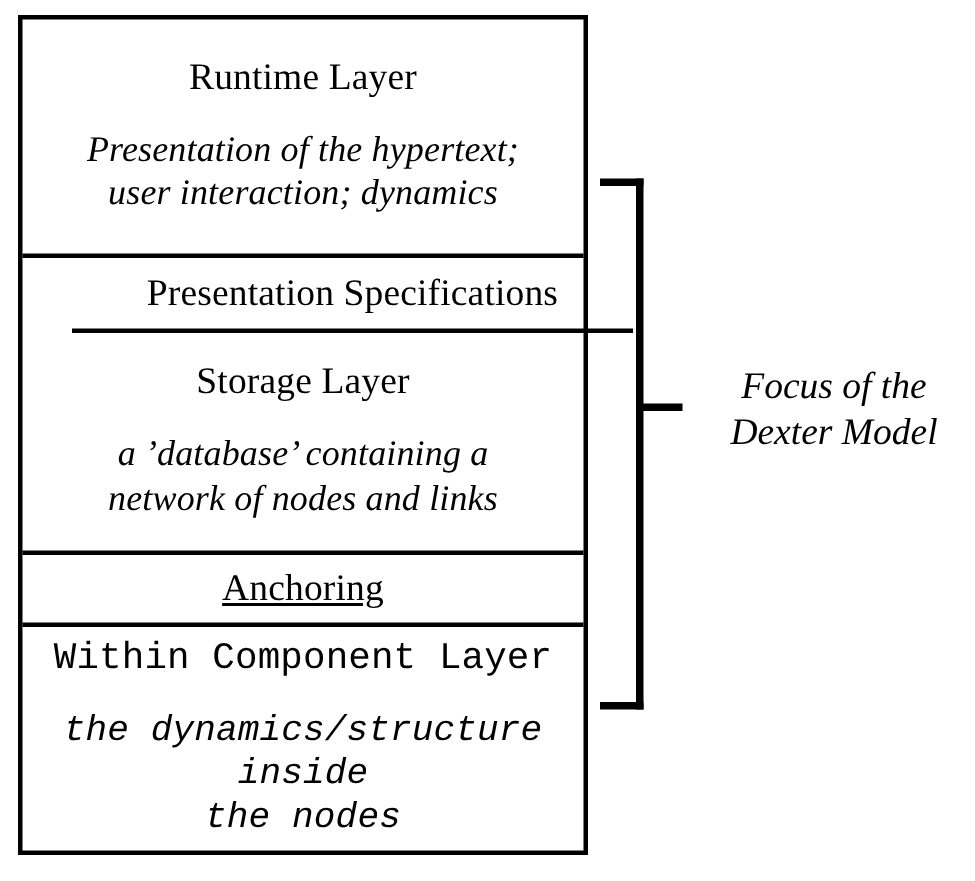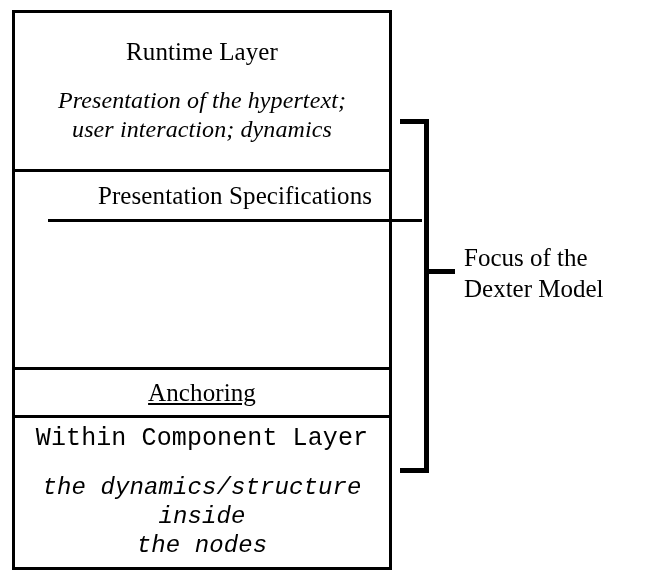--- a/index.html
+++ b/index.html
@@ -102,22 +102,23 @@
   }
 
   
   .focus-caption {
     position: absolute;
     left: 464px;
     top: 243px;
     width: 184px;
     font-size: 25px;
     line-height: 1.22;
-    text-align: left;
+    text-align: center;
     white-space: nowrap;
+    font-style: italic;
   }
 </style>
 </head>
 <body>
 
 <div id="canvas">
 
   <div class="stack-box">
 
     <div class="layer sep-bottom" id="row-runtime">
@@ -127,21 +128,26 @@
         <div>Presentation of the hypertext;</div>
         <div>user interaction; dynamics</div>
       </div>
     </div>
 
     <div class="layer sep-bottom" id="row-presspec">
       <div class="layer-title">Presentation Specifications</div>
     </div>
 
     <div class="layer sep-bottom" id="row-storage">
+      <div class="layer-title">Storage Layer</div>
       <div class="gap-md"></div>
+      <div class="layer-desc">
+        <div>a ’database’ containing a</div>
+        <div>network of nodes and links</div>
+      </div>
     </div>
 
     <div class="layer sep-bottom" id="row-anchoring">
       <div class="layer-title">Anchoring</div>
     </div>
 
     <div class="layer" id="row-withincomp">
       <div class="layer-title">Within Component Layer</div>
       <div class="gap-md"></div>
       <div class="layer-desc">

